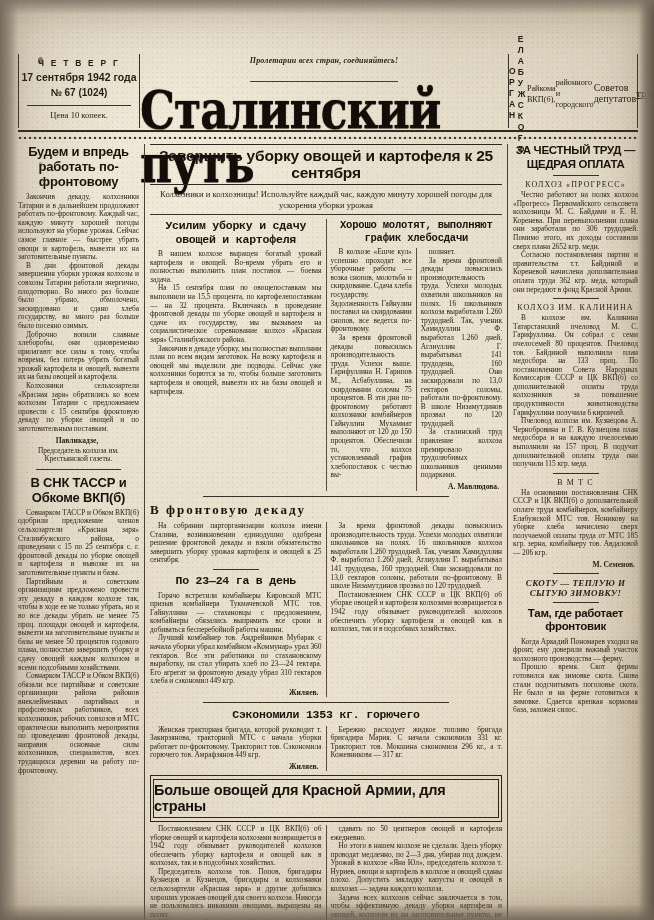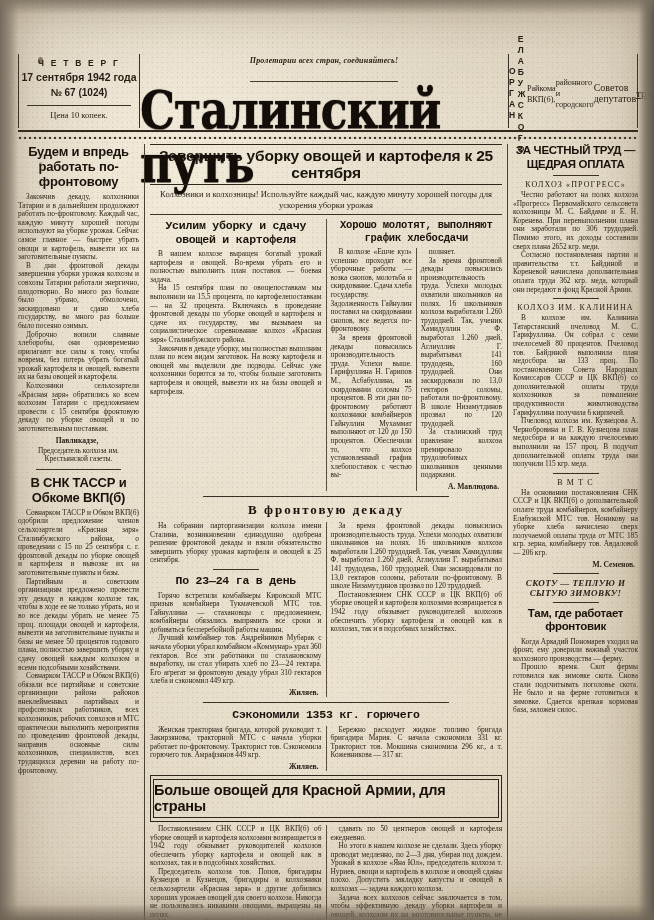--- a/index.html
+++ b/index.html
@@ -104,21 +104,21 @@
   .hl-left{
     font-family:"Liberation Sans",sans-serif;font-weight:700;font-size:13px;
     text-align:center;line-height:15px;color:#18120b;letter-spacing:-.2px;
   }
   .hl-right{
     font-family:"Liberation Sans",sans-serif;font-weight:700;font-size:11.5px;
     text-align:center;line-height:13.5px;color:#18120b;letter-spacing:-.3px;
   }
   .hl-serif-center{
     font-family:"Liberation Serif",serif;font-weight:700;font-size:13px;
-    text-align:center;letter-spacing:2px;color:#18120b;
+    text-align:left;letter-spacing:2px;color:#18120b;
   }
   .hl-box{
     border:1px solid #2e251b;padding:3px 2px;margin:4px 0 3px;
     box-shadow:inset 0 0 0 2px rgba(0,0,0,0);
   }
   .hl-box-inner{
     font-family:"Liberation Sans",sans-serif;font-weight:700;font-size:14.5px;
     text-align:left;letter-spacing:-.2px;color:#18120b;
     border:1px solid #2e251b;padding:2px 0 3px;
   }

